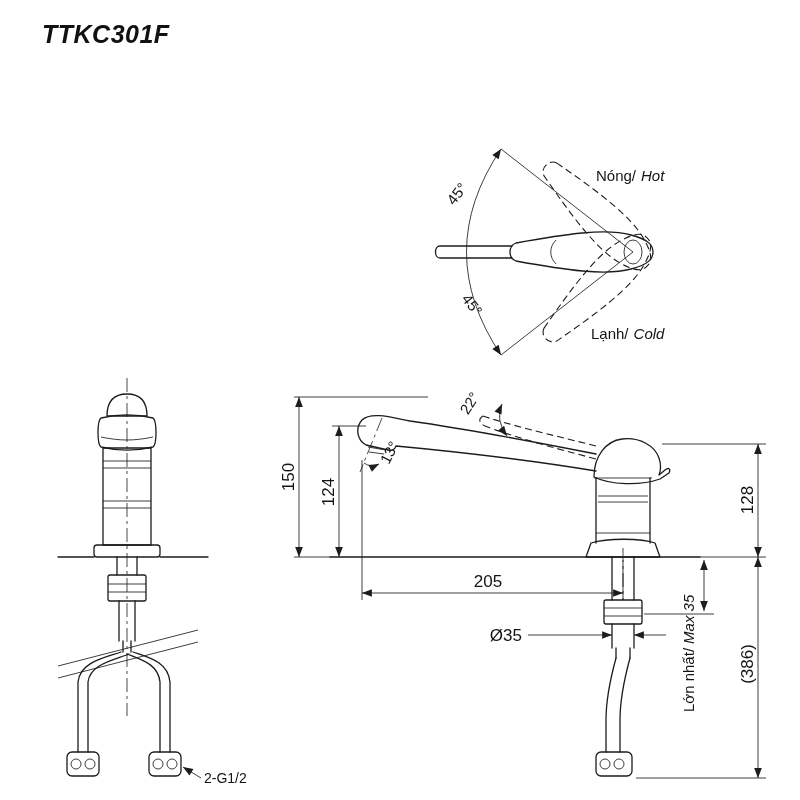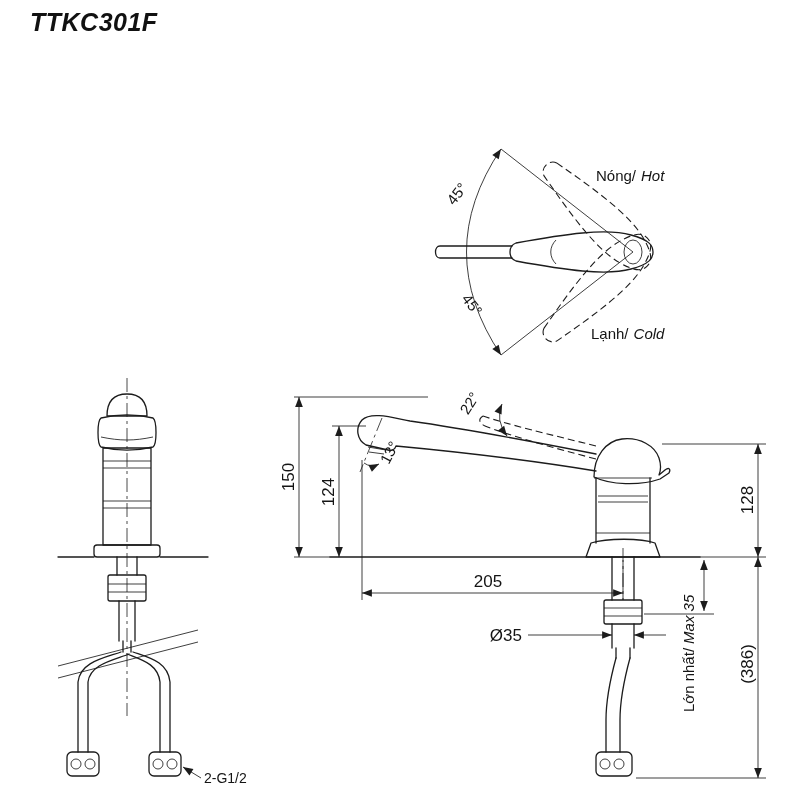--- a/index.html
+++ b/index.html
@@ -1,18 +1,18 @@
 <!DOCTYPE html>
 <html><head>
 <meta charset="utf-8">
 <style>
   html,body{margin:0;padding:0;background:#fff;}
   .page{position:relative;width:800px;height:800px;background:#fff;overflow:hidden;
         font-family:"Liberation Sans",sans-serif;}
-  .title{position:absolute;left:30px;top:8px;margin:0;font-size:25px;font-weight:800;
+  .title{position:absolute;left:30px;top:8px;margin:12px;font-size:25px;font-weight:800;
          font-style:italic;color:#111;letter-spacing:.5px;font-family:"Liberation Sans",sans-serif;}
   svg{position:absolute;left:0;top:0;}
   .ln{fill:none;stroke:#1c1c1c;stroke-width:1.3;stroke-linecap:round;stroke-linejoin:round;}
   .thin{fill:none;stroke:#1c1c1c;stroke-width:.85;}
   .dash{fill:none;stroke:#1c1c1c;stroke-width:1.1;stroke-dasharray:7 4;}
   .cdash{fill:none;stroke:#1c1c1c;stroke-width:.8;stroke-dasharray:14 4 3 4;}
   text{fill:#141414;font-size:17px;font-family:"Liberation Sans",sans-serif;}
   .small{font-size:15px;}
   .tiny{font-size:14px;}
   .it{font-style:italic;}

